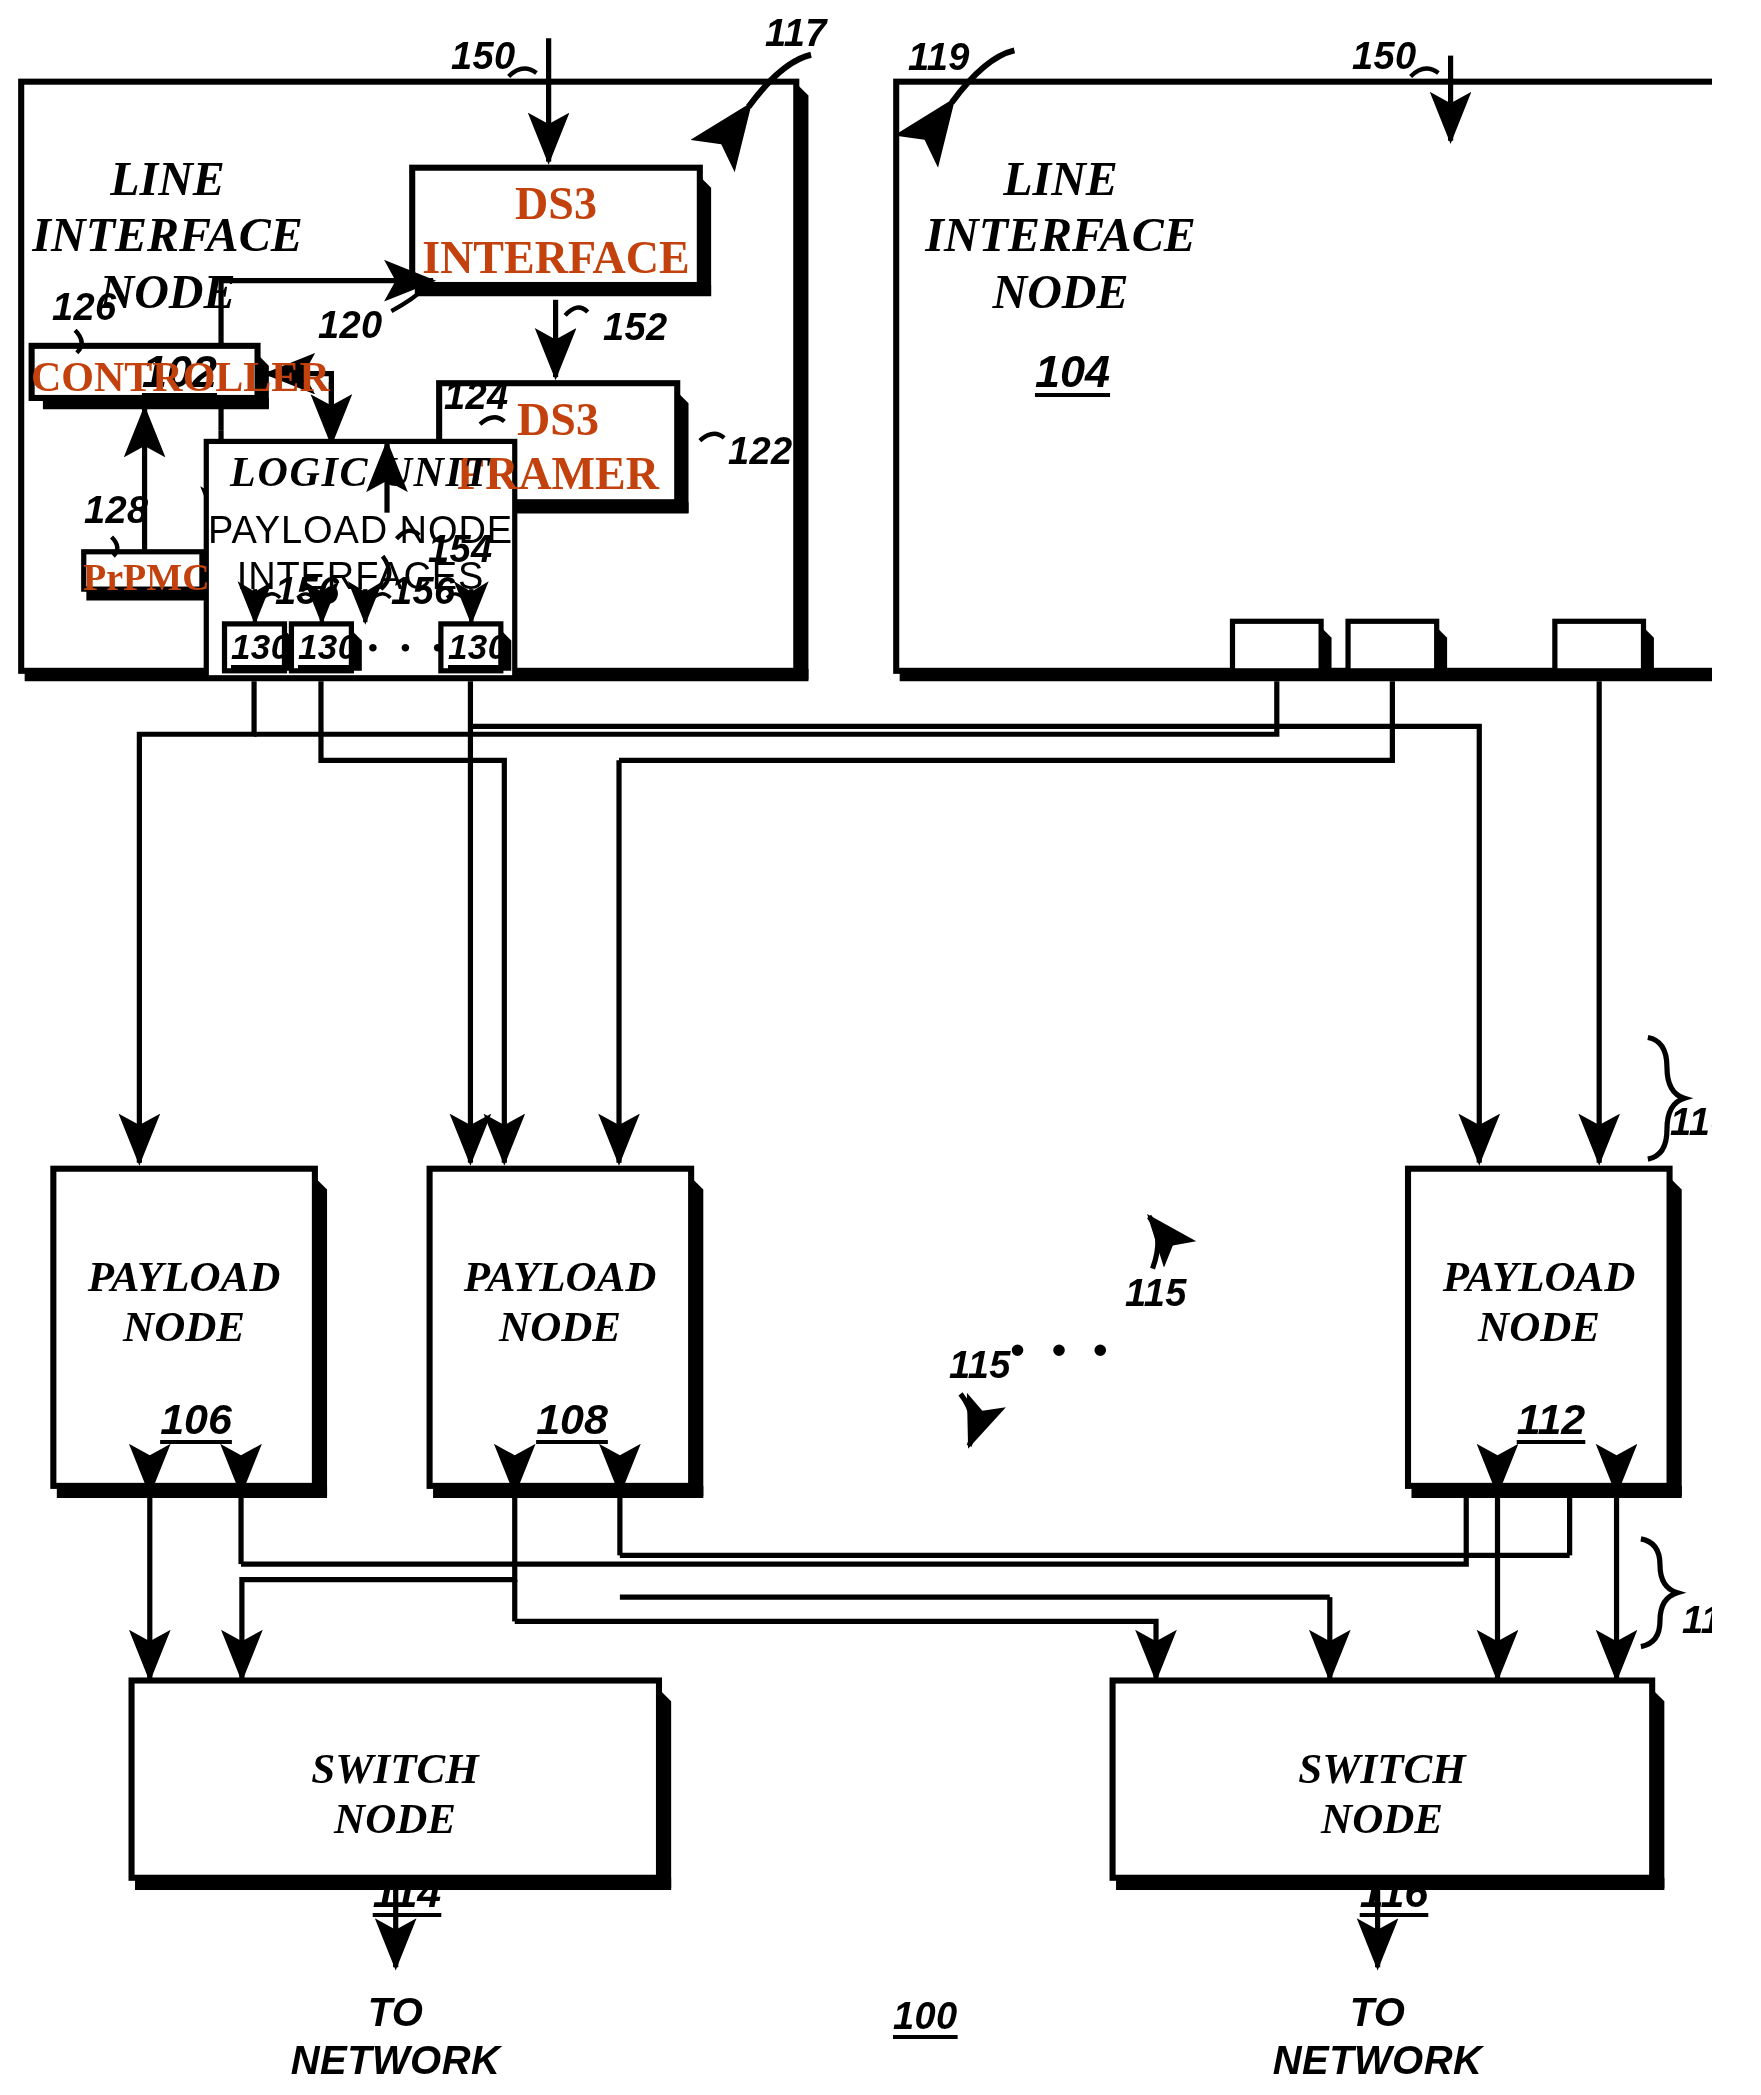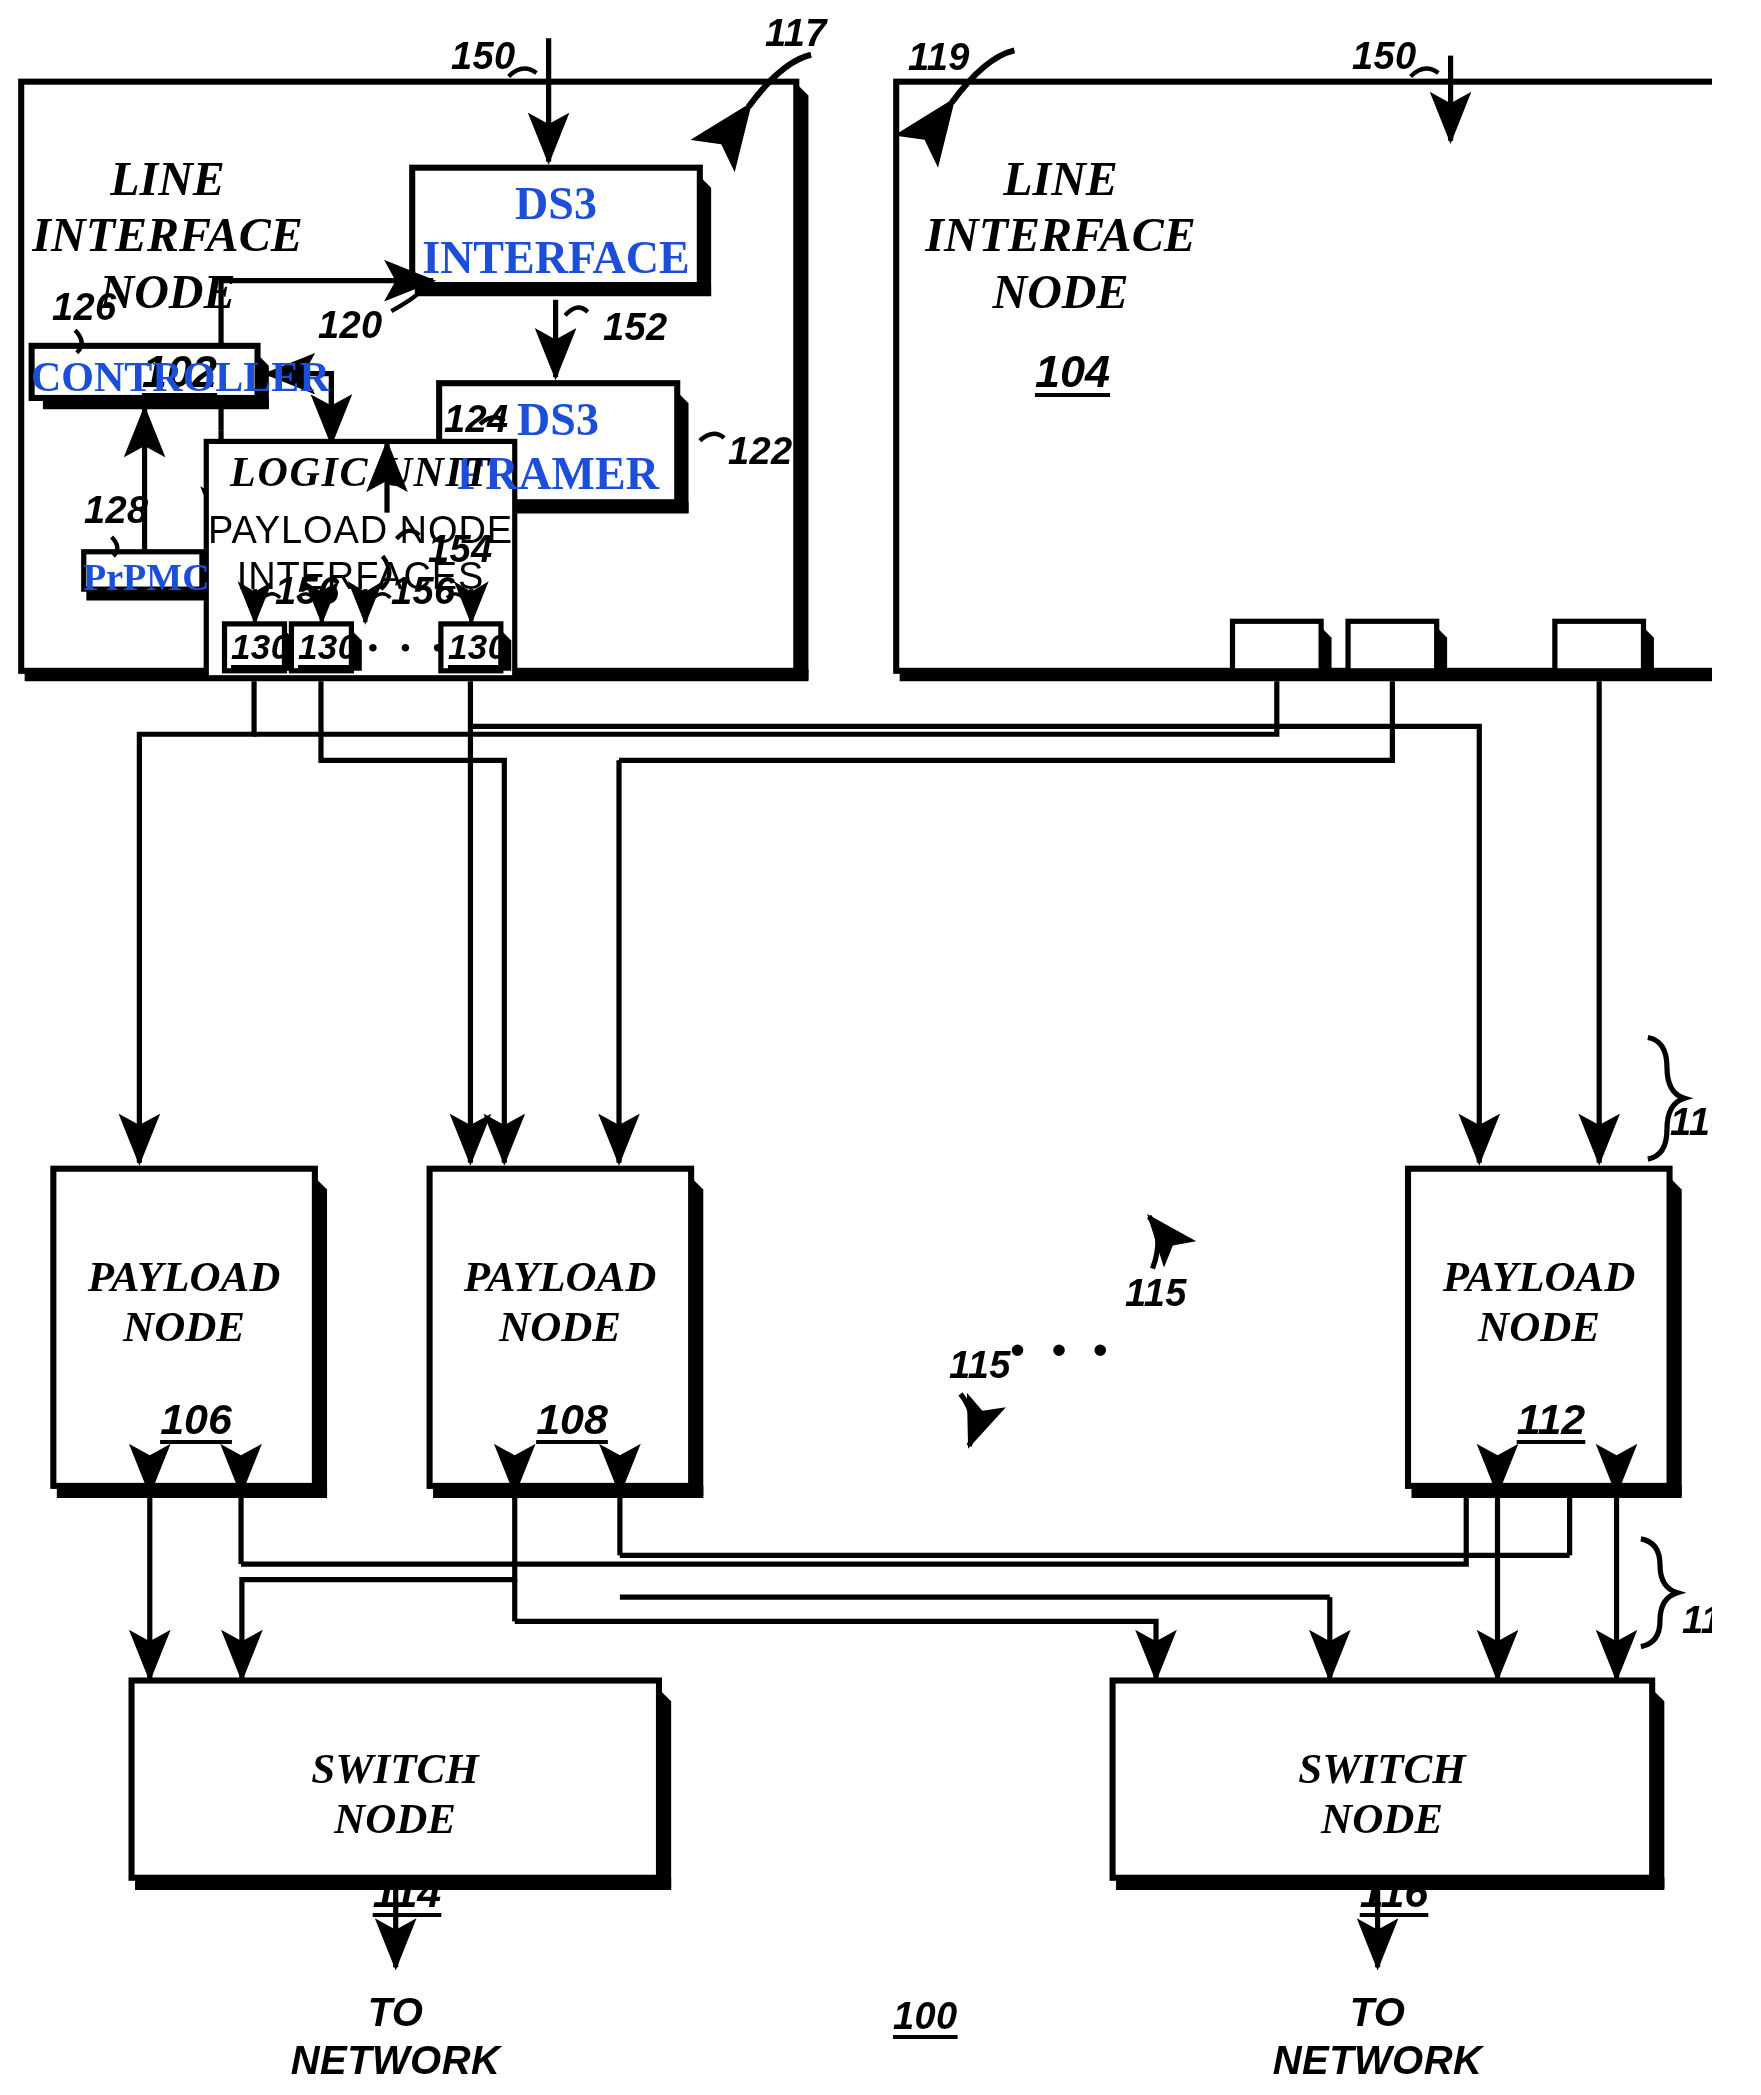--- a/index.html
+++ b/index.html
@@ -44,21 +44,21 @@
     font-weight: bold;
     color: #000;
     text-align: center;
     white-space: pre-line;
     line-height: 1.18;
   }
   .serif-rm {
     position: absolute;
     font-family: "Liberation Serif", serif;
     font-weight: bold;
-    color: #1d4ed8;
+    color: #c2410c;
     text-align: center;
     white-space: pre-line;
     line-height: 1.18;
   }
   .sans-rm {
     position: absolute;
     font-family: "Liberation Sans", sans-serif;
     font-weight: normal;
     color: #000;
     text-align: center;
@@ -321,21 +321,21 @@
 
   <div class="ref" style="left:765px;top:12px;">117</div>
   <div class="ref" style="left:908px;top:12px;margin-top:24px;">119</div>
   <div class="ref" style="left:451px;top:35px;">150</div>
   <div class="ref" style="left:1352px;top:35px;">150</div>
   <div class="ref" style="left:318px;top:304px;">120</div>
   <div class="ref" style="left:603px;top:306px;">152</div>
   <div class="ref" style="left:728px;top:430px;">122</div>
   <div class="ref" style="left:52px;top:286px;">126</div>
   <div class="ref" style="left:428px;top:528px;">154</div>
-  <div class="ref" style="left:444px;top:398px;">124</div>
+  <div class="ref" style="left:444px;top:375px;">124</div>
   <div class="ref" style="left:84px;top:489px;">128</div>
   <div class="ref" style="left:275px;top:570px;">156</div>
   <div class="ref" style="left:391px;top:570px;">156</div>
   <div class="ref" style="left:1670px;top:1101px;">110</div>
   <div class="ref" style="left:1682px;top:1599px;">110</div>
   <div class="ref" style="left:1125px;top:1272px;">115</div>
   <div class="ref" style="left:949px;top:1344px;">115</div>
   <div class="ref u" style="left:893px;top:1995px;">100</div>
 
   <div class="serif-it" style="left:24px;top:94px;width:287px;font-size:48px;">

